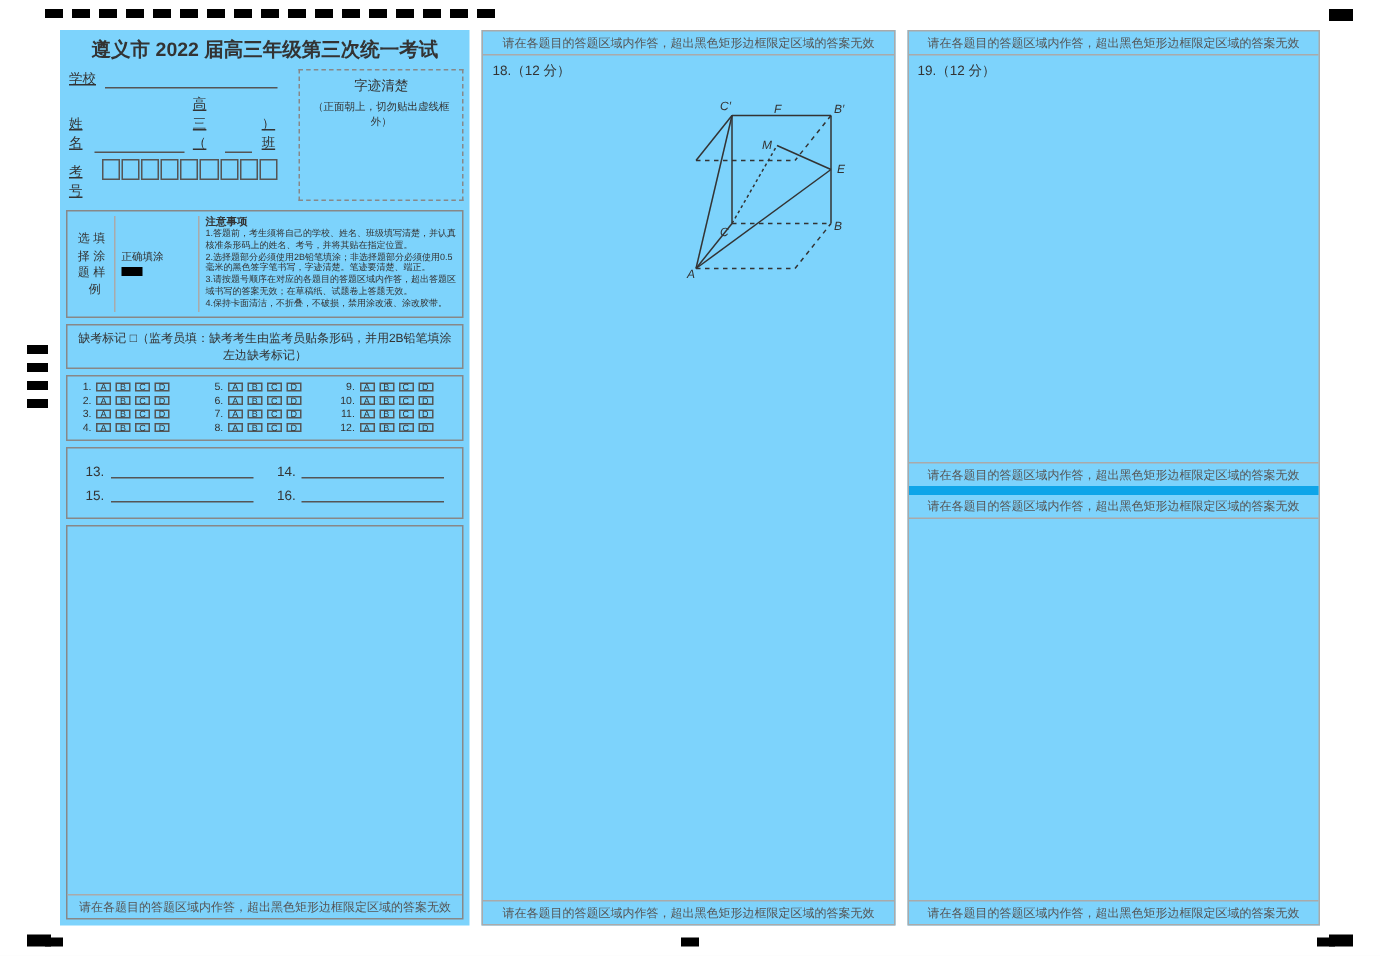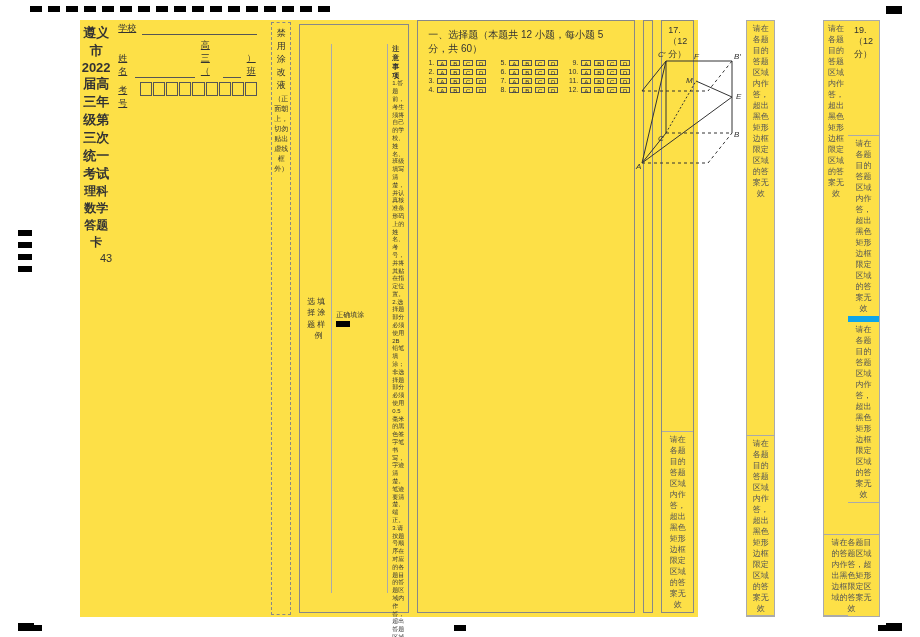--- a/index.html
+++ b/index.html
@@ -50,23 +50,23 @@
     left: 40px;
     right: 40px;
     bottom: 20px;
     display: flex;
     gap: 8px;
   }
   .col {
     flex: 1;
     border: 1px solid #aaa;
     display: flex;
+    flex-direction: column;
     position: relative;
-    background: #fde047;
-    margin-left: 40px;
+    background: #7dd3fc;
   }
   .col1 { border: none; }
   .col-header-note {
     font-size: 8px;
     text-align: center;
     padding: 2px 4px;
     border-bottom: 1px solid #aaa;
     color: #555;
   }
   .col-footer-note {
@@ -112,21 +112,21 @@
     display: flex;
     gap: 1px;
     margin: 2px 6px;
     justify-content: flex-end;
   }
   .kh-label { font-size: 9px; padding-right: 4px; padding-top: 2px; }
   .kh-box { width: 13px; height: 14px; border: 1px solid #555; }
   .instr-box {
     border: 1px solid #888;
     margin: 4px 4px;
-    padding: 19px 4px;
+    padding: 3px 4px;
     font-size: 7px;
     line-height: 1.3;
     display: flex;
     gap: 4px;
   }
   .instr-left {
     width: 28px;
     font-size: 8px;
     writing-mode: horizontal-tb;
     text-align: center;
@@ -259,24 +259,20 @@
   </div>
   <div class="corner-marker" style="top:6px; right:18px;"></div>
   <div class="corner-marker" style="bottom:6px; right:18px;"></div>
   <div class="corner-marker" style="bottom:6px; left:18px;"></div>
 
   <div class="columns">
 
     <div class="col col1">
       <div class="title-block">
         <div class="title-main">遵义市 2022 届高三年级第三次统一考试</div>
-        <div class="title-sub">
-          <span>理科数学答题卡</span>
-          <span class="title-num">43</span>
-        </div>
       </div>
 
       <div class="top-meta-flex">
         <div class="top-meta-left">
           <div class="info-row">
             <span>学校</span>
             <span class="info-line"></span>
           </div>
           <div class="info-row">
             <span>姓名</span>
@@ -292,21 +288,21 @@
             <div class="kh-box"></div>
             <div class="kh-box"></div>
             <div class="kh-box"></div>
             <div class="kh-box"></div>
             <div class="kh-box"></div>
             <div class="kh-box"></div>
             <div class="kh-box"></div>
           </div>
         </div>
         <div class="top-meta-right">
-          <div>禁用涂改液</div>
+          <div>字迹清楚</div>
           <div style="font-size:7px;margin-top:2px;">（正面朝上，切勿贴出虚线框外）</div>
         </div>
       </div>
 
       <div class="instr-box">
         <div class="instr-left">
           <div><span>选</span> <span>填</span></div>
           <div><span>择</span> <span>涂</span></div>
           <div><span>题</span> <span>样</span></div>
           <div>&nbsp; <span>例</span></div>
@@ -321,23 +317,23 @@
         </div>
         <div class="instr-right">
           <div style="font-weight:bold;">注意事项</div>
           <div style="white-space:pre-line; font-size:6px;">1.答题前，考生须将自己的学校、姓名、班级填写清楚，并认真核准条形码上的姓名、考号，并将其贴在指定位置。
 2.选择题部分必须使用2B铅笔填涂；非选择题部分必须使用0.5毫米的黑色签字笔书写，字迹清楚。笔迹要清楚、端正。
 3.请按题号顺序在对应的各题目的答题区域内作答，超出答题区域书写的答案无效；在草稿纸、试题卷上答题无效。
 4.保持卡面清洁，不折叠，不破损，禁用涂改液、涂改胶带。</div>
         </div>
       </div>
 
+      <div class="mark-note">缺考标记 □（监考员填：缺考考生由监考员贴条形码，并用2B铅笔填涂左边缺考标记）</div>
 
       <div class="bordered-section">
-        <div class="section-title">一、选择题（本题共 12 小题，每小题 5 分，共 60）</div>
         <div class="mcq-grid" id="mcq-grid">
             <div class="mcq-row">
               <span class="mcq-num">1.</span>
               <span class="opt">A</span>
               <span class="opt">B</span>
               <span class="opt">C</span>
               <span class="opt">D</span>
             </div>
             <div class="mcq-row">
               <span class="mcq-num">5.</span>
@@ -413,32 +409,50 @@
               <span class="mcq-num">12.</span>
               <span class="opt">A</span>
               <span class="opt">B</span>
               <span class="opt">C</span>
               <span class="opt">D</span>
             </div>
           </div>
       </div>
 
       <div class="bordered-section">
+        <div class="fill-blank-grid" id="fb-grid">
+            <div class="fill-blank-row">
+              <span>13.</span>
+              <span class="line"></span>
+            </div>
+            <div class="fill-blank-row">
+              <span>14.</span>
+              <span class="line"></span>
+            </div>
+            <div class="fill-blank-row">
+              <span>15.</span>
+              <span class="line"></span>
+            </div>
+            <div class="fill-blank-row">
+              <span>16.</span>
+              <span class="line"></span>
+            </div>
+          </div>
       </div>
 
       <div class="free-response" style="flex:1; display:flex; flex-direction:column;">
-        <div class="q-label">17.（12 分）</div>
         <div style="flex:1;"></div>
         <div class="col-footer-note">请在各题目的答题区域内作答，超出黑色矩形边框限定区域的答案无效</div>
       </div>
     </div>
 
     <div class="col">
       <div class="col-header-note">请在各题目的答题区域内作答，超出黑色矩形边框限定区域的答案无效</div>
       <div class="col-body">
+        <div class="q-label-top">18.（12 分）</div>
         <svg class="geom" viewBox="0 0 130 130">
           <g stroke="#333" stroke-width="1" fill="none">
 
             <line x1="18" y1="122" x2="42" y2="92"></line>
             <line x1="42" y1="92" x2="108" y2="92" stroke-dasharray="3,3"></line>
             <line x1="18" y1="122" x2="84" y2="122" stroke-dasharray="3,3"></line>
             <line x1="84" y1="122" x2="108" y2="92" stroke-dasharray="3,3"></line>
 
             <line x1="42" y1="20" x2="108" y2="20"></line>
             <line x1="42" y1="20" x2="18" y2="50"></line>

